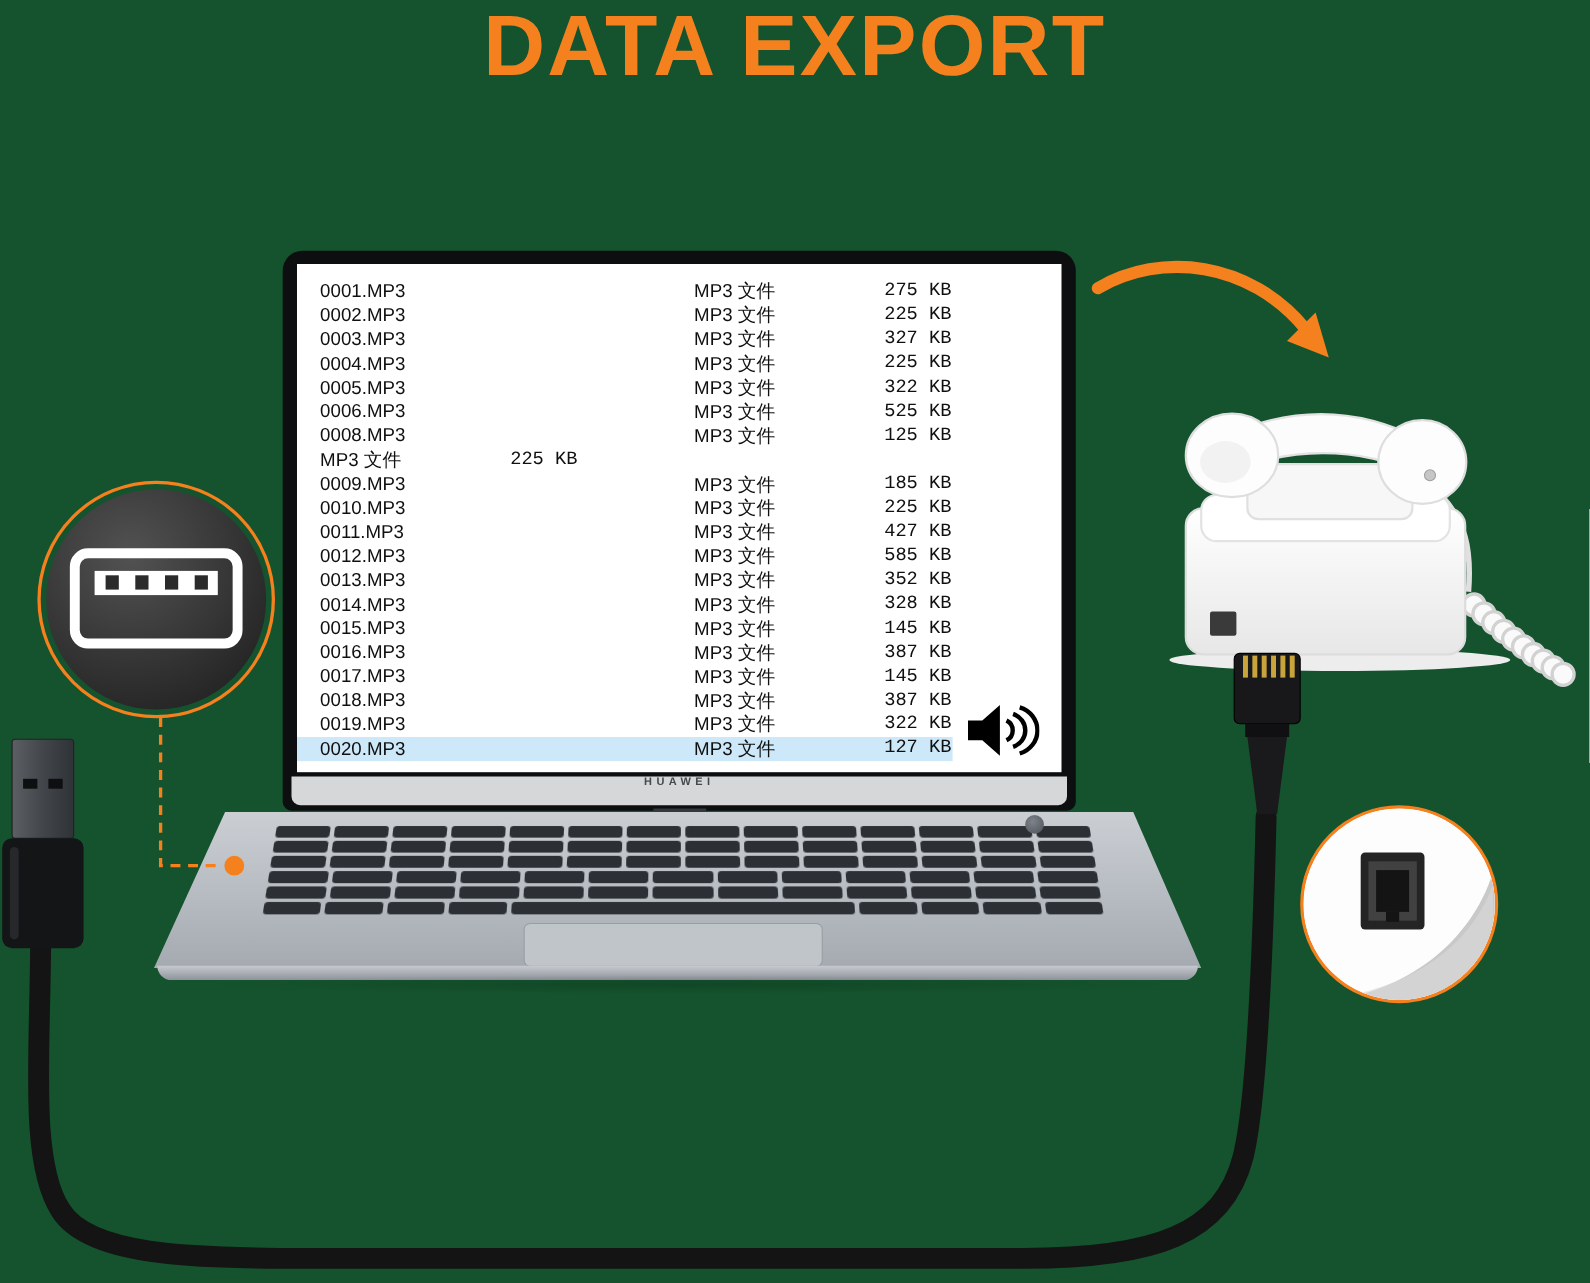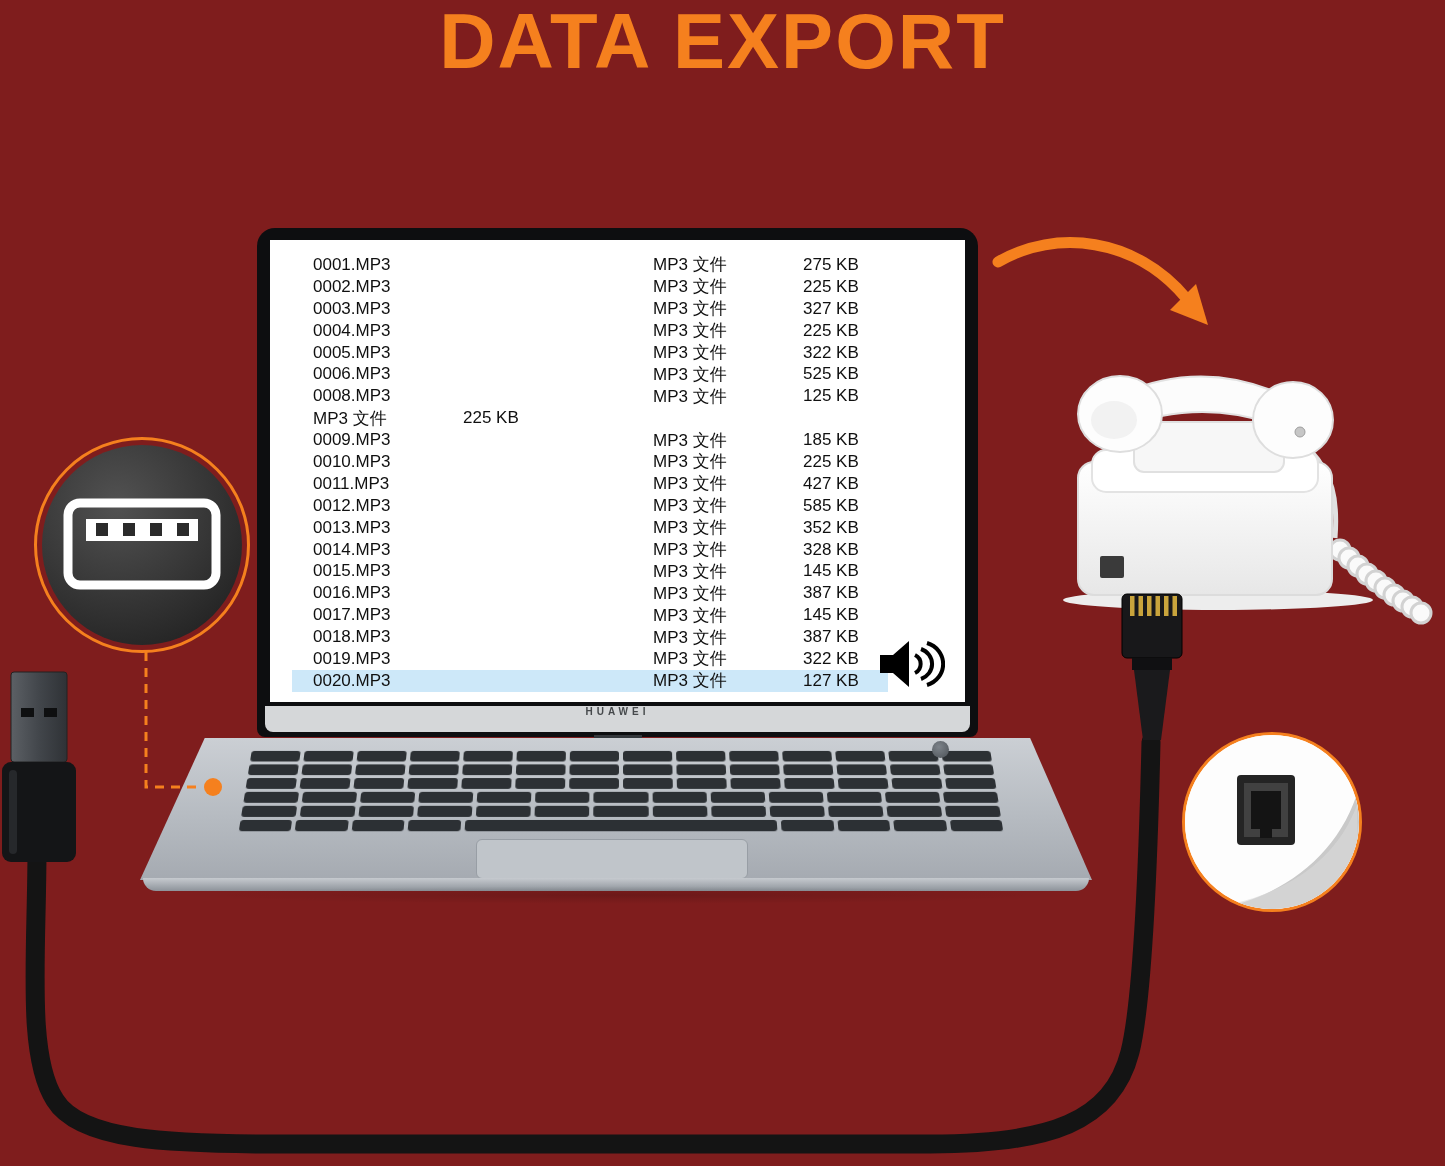--- a/index.html
+++ b/index.html
@@ -1,33 +1,33 @@
 <!DOCTYPE html>
 <html style="--accent: #F5801E; --selection: #CDE8F9;"><head>
 <meta charset="utf-8">
 <style>
   :root { --accent:#F5801E; --selection:#CDE8F9; }
   html,body{margin:0;padding:0;background:#fff;}
-  .canvas{position:relative;width:1445px;height:1166px;background:#7f1d1d;overflow:hidden;
+  .canvas{position:relative;width:1445px;height:1166px;background:#14532d;overflow:hidden;
     font-family:"Liberation Sans","DejaVu Sans",sans-serif;}
   .abs{position:absolute;}
   .title{position:absolute;top:2px;left:0;width:100%;text-align:center;
     font-size:78px;font-weight:800;letter-spacing:2px;color:var(--accent);line-height:1;}
 
   
   .screen-bezel{position:absolute;left:257px;top:228px;width:721px;height:509px;
     background:#0d0e10;border-radius:18px 18px 8px 8px;}
   .screen-inner{position:absolute;left:13px;top:12px;width:695px;height:462px;background:#fff;overflow:hidden;}
-  .file-list{position:absolute;left:0;top:14px;right:0;padding-left:22px;}
+  .file-list{position:absolute;left:0;top:14px;right:0;}
   .file-row{display:flex;align-items:center;height:21.9px;width:596px;box-sizing:border-box;
     padding-left:21px;font-size:17px;color:#101010;white-space:nowrap;}
   .file-row.selected{background:var(--selection);}
   .col.name{width:340px;}
   .col.type{width:150px;}
-  .col.size{width:84px;}
+  .col.size{width:84px;text-align:right;font-family:Liberation Mono, monospace;}
   .speaker{position:absolute;left:607px;top:396px;width:68px;height:56px;}
   .bezel-strip{position:absolute;left:8px;right:8px;top:478px;height:26px;background:#d5d7d9;
     border-radius:0 0 8px 8px;display:flex;align-items:flex-start;justify-content:center;}
   .brand{font-size:10px;letter-spacing:4px;color:#46494c;font-weight:700;}
   .hinge-tab{position:absolute;left:594px;top:735px;width:48px;height:17px;background:#34383c;
     border-radius:0 0 9px 9px;}
   .deck{position:absolute;left:140px;top:738px;width:952px;height:142px;
     background:linear-gradient(#cbcfd4 0%,#b6bbc1 55%,#a5aab1 100%);
     clip-path:polygon(6.8% 0,93.5% 0,100% 100%,0 100%);}
   .keyboard{position:absolute;left:110px;top:11px;width:742px;height:84px;

